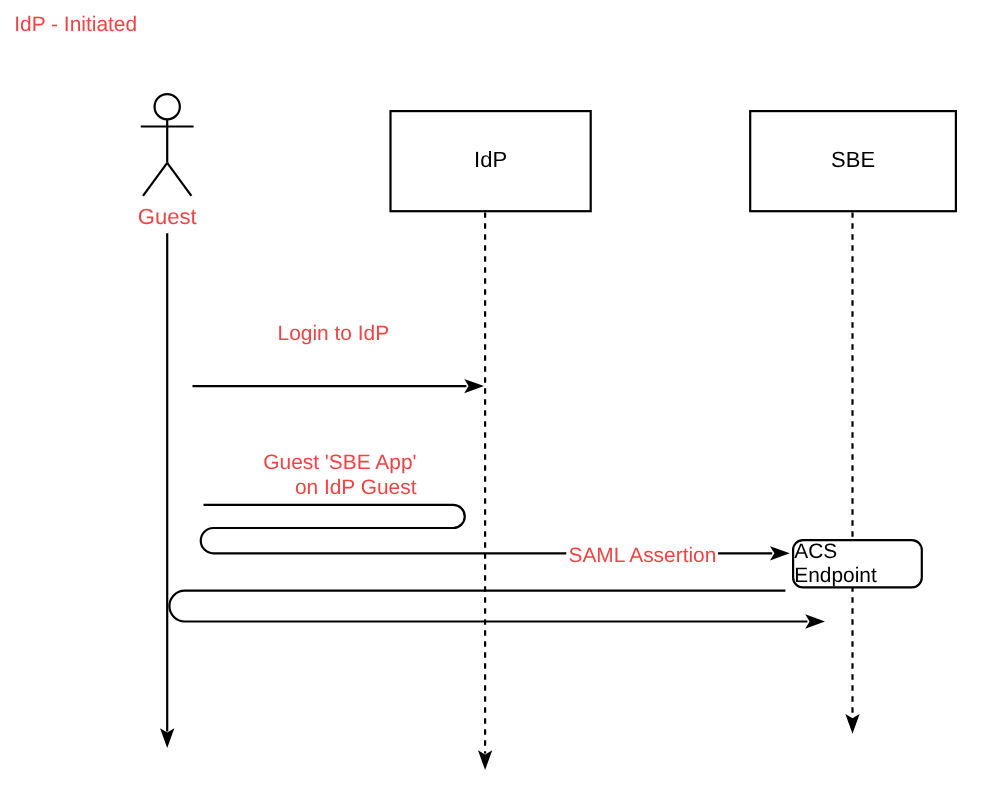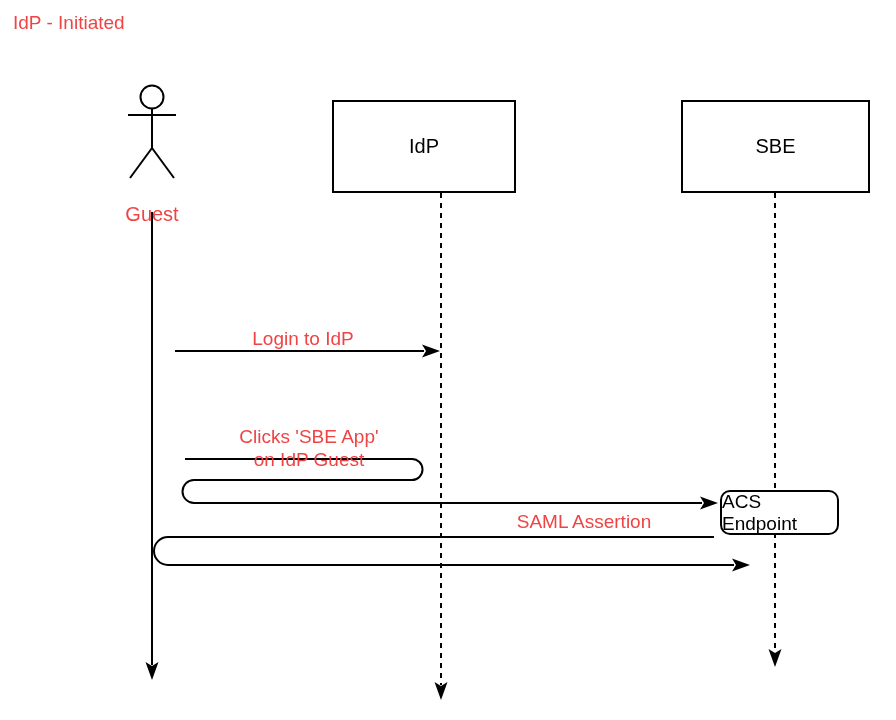--- a/index.html
+++ b/index.html
@@ -23,54 +23,53 @@
   }
   .label {
     position: absolute;
     font-size: 19px;
     line-height: 23px;
     color: #ef4444;
     white-space: nowrap;
   }
   .centered {
     transform: translate(-50%, -50%);
-    text-align: center;
-    margin-top: 16px;
+    text-align: right;
   }
   .label-on-line {
     background: #ffffff;
     padding: 0 2px;
   }
   .page-title {
     left: 13px;
     top: 11px;
     font-size: 19px;
   }
   .participant-box {
     position: absolute;
     box-sizing: border-box;
     border: 2px solid #000000;
     background: #ffffff;
     display: flex;
     align-items: center;
     justify-content: center;
     font-size: 20px;
   }
-  #idp-box { left: 332px; top: 100px; width: 184px; height: 93px; }
+  #idp-box { left: 354px; top: 100px; width: 184px; height: 93px; }
   #sbe-box { left: 681px; top: 100px; width: 189px; height: 93px; }
   #acs-box {
     left: 720px;
     top: 490px;
     width: 119px;
     height: 45px;
     border-radius: 10px;
     font-size: 19px;
   }
   #guest-label   { left: 152px; top: 198px; font-size: 20px; }
-  #login-label   { left: 303px; top: 322px; }
+  #login-label   { left: 303px; top: 304px; }
   #clicks-label  { left: 309px; top: 432px; }
   #saml-label    { left: 584px; top: 505px; }
   #redirect-label{ left: 590px; top: 575px; }
 </style>
 </head>
 <body>
 
 <div id="screenshot">
 
   <svg id="diagram-svg" width="896" height="720" viewBox="0 0 896 720">
@@ -121,21 +120,21 @@
   <div class="participant-box" id="idp-box">
     <span>IdP</span>
   </div>
   <div class="participant-box" id="sbe-box">
     <span>SBE</span>
   </div>
 
   <div class="label centered" id="login-label">Login to IdP</div>
 
   <div class="label centered" id="clicks-label">
-    <div>Clicks 'SBE App'</div>
+    <div>Guest 'SBE App'</div>
     <div>on IdP Guest</div>
   </div>
 
   <div class="label centered label-on-line" id="saml-label">SAML Assertion</div>
 
   <div class="participant-box" id="acs-box">
     <span>ACS Endpoint</span>
   </div>
 
 

